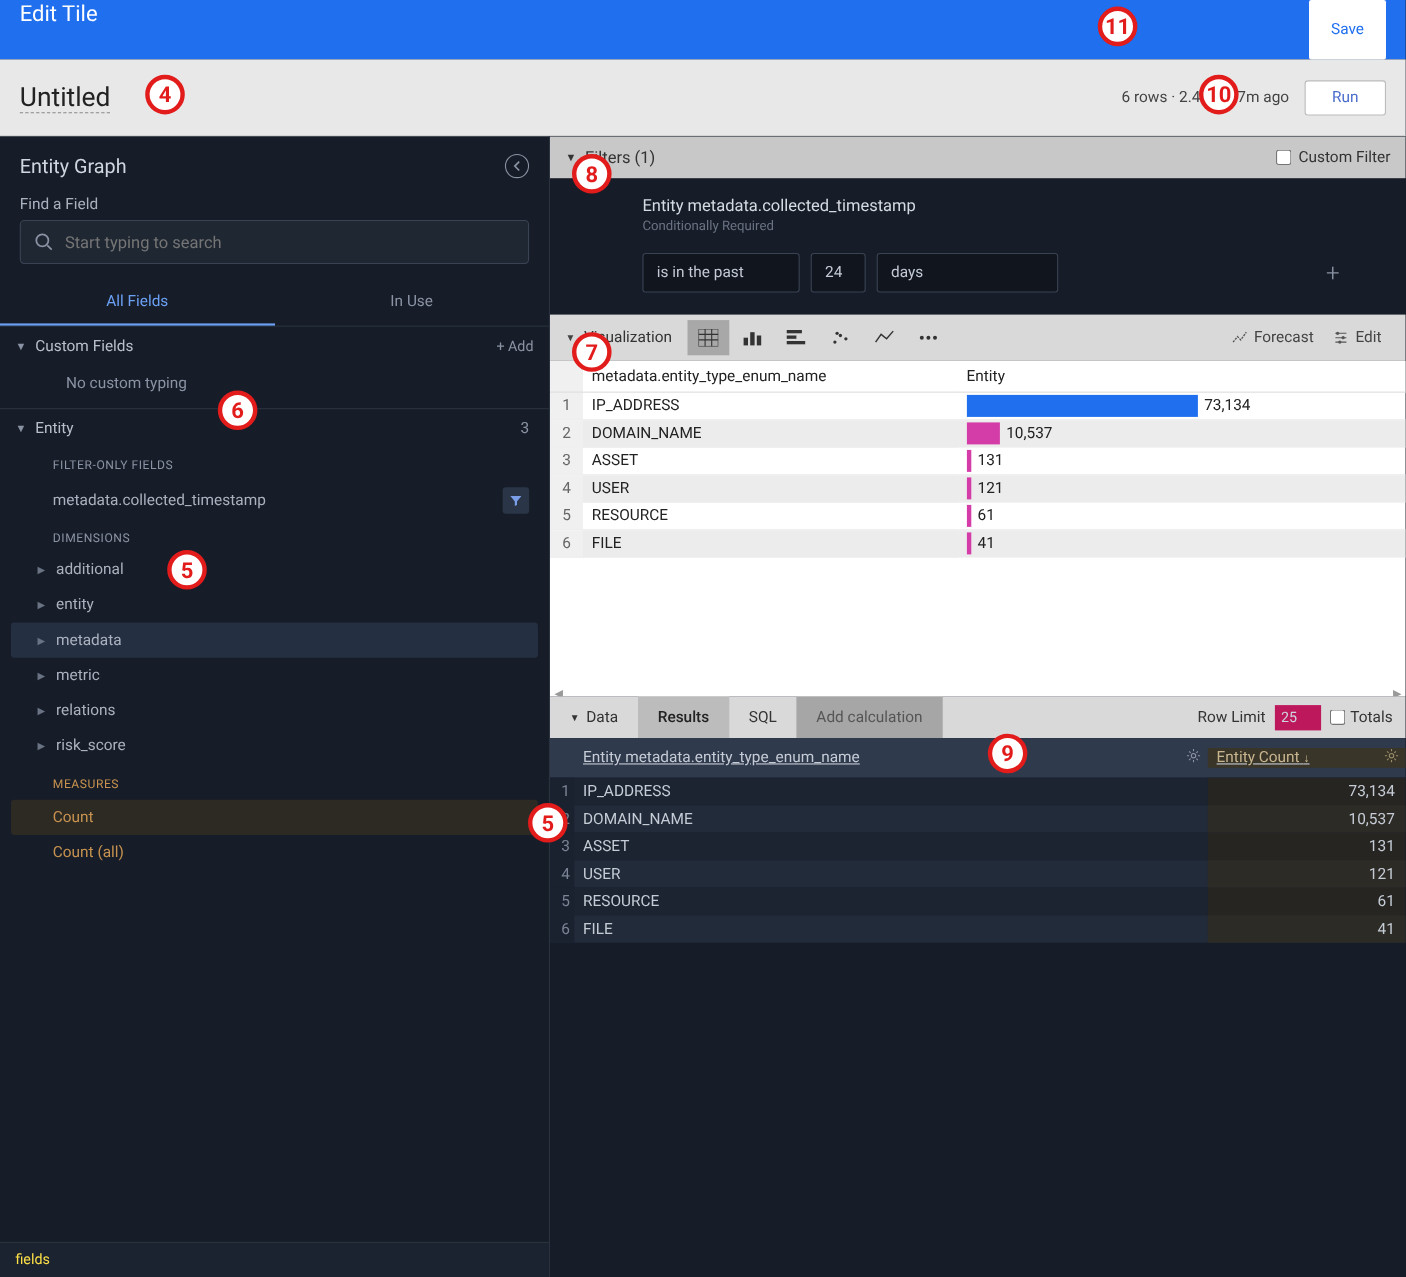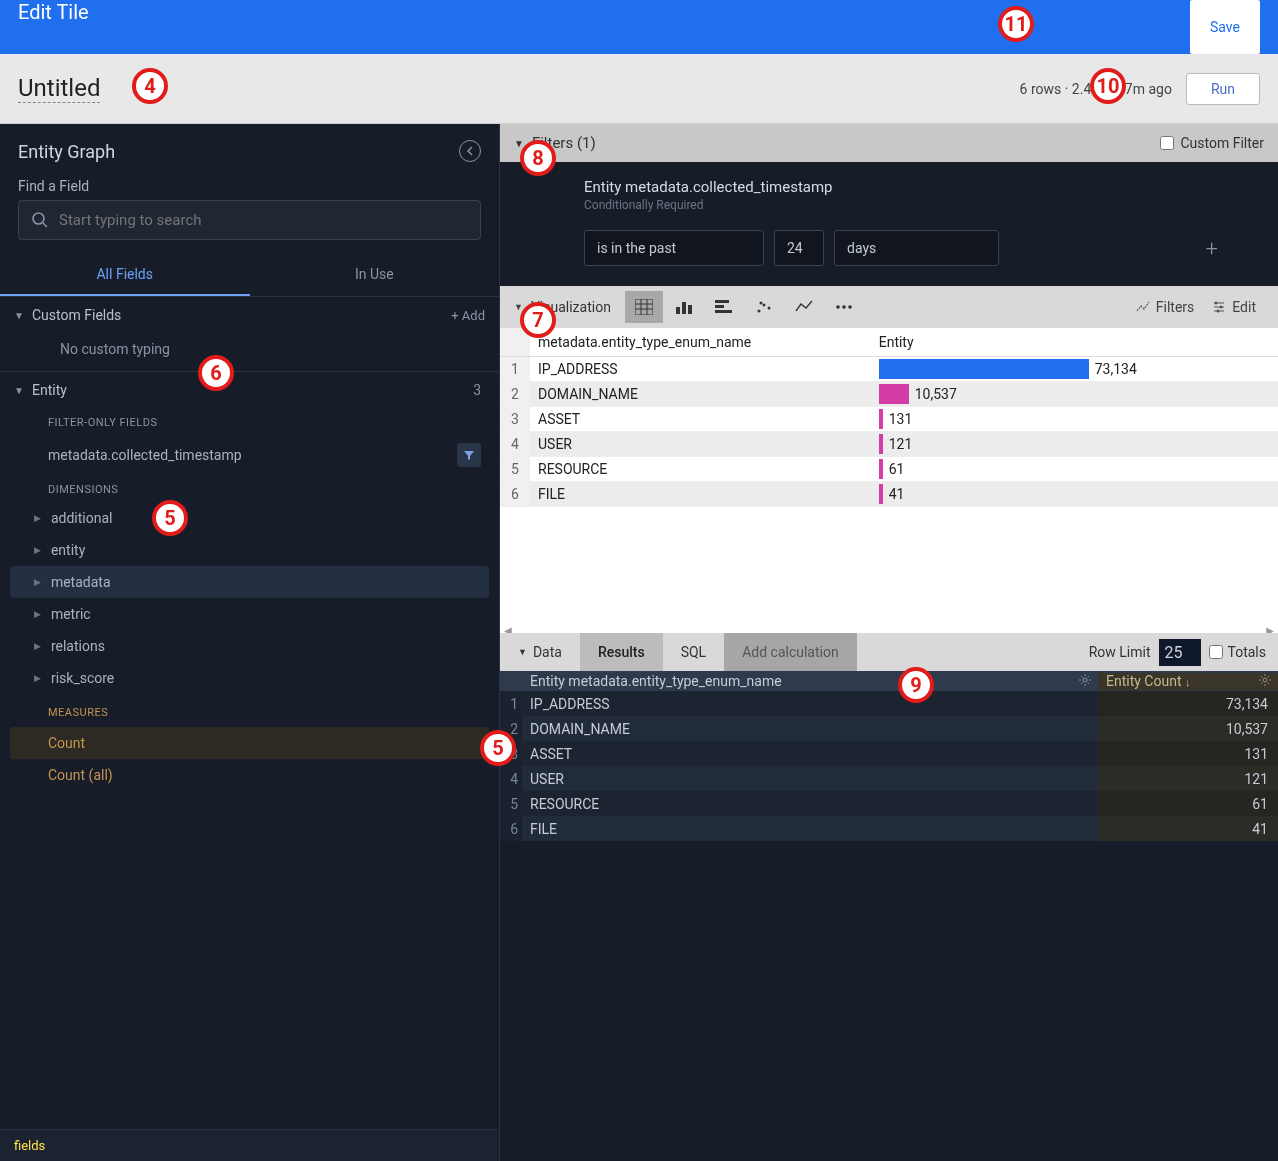--- a/index.html
+++ b/index.html
@@ -59,21 +59,21 @@
 
 .filters-bar { background: #c8c8c8; color: #333; padding: 10px 14px; display: flex; align-items: center; justify-content: space-between; font-size: 15px; }
 .custom-filter { display: flex; align-items: center; gap: 6px; color: #333; font-size: 14px; }
 .custom-filter input { width: 14px; height: 14px; }
 
 .filter-body { padding: 16px 30px 20px 84px; }
 .filter-title { color: #d6dbe3; font-size: 15px; }
 .filter-sub { color: #6a7384; font-size: 12px; margin-top: 2px; }
 .filter-controls { display: flex; gap: 10px; margin-top: 18px; align-items: center; }
 .fc-select, .fc-input { background: #10151e; border: 1px solid #3a4354; color: #c3cad5; padding: 9px 12px; border-radius: 3px; font-size: 14px; }
-.fc-select { width: 180px; }
+.fc-select { width: 143px; }
 .fc-input.narrow { width: 50px; text-align: left; }
 .fc-select.days { width: 165px; }
 .plus-btn { margin-left: auto; margin-right: 30px; color: #8a93a4; font-size: 22px; cursor: pointer; font-weight: 300; }
 
 
 .viz-bar { background: #d9d9d9; display: flex; align-items: center; padding: 0 14px; height: 42px; gap: 2px; color: #444; font-size: 14px; }
 .viz-caret { font-size: 9px; margin-right: 6px; }
 .viz-label { margin-right: 12px; color: #333; }
 .viz-icon { width: 38px; height: 32px; display: flex; align-items: center; justify-content: center; cursor: pointer; color: #333; }
 .viz-icon.active { background: #a8a8a8; }
@@ -93,26 +93,26 @@
 .viz-scrollbar { position: absolute; bottom: 0; left: 4px; right: 4px; height: 8px; display:flex; justify-content: space-between; color:#999; font-size:10px; }
 
 
 .data-bar { background: #d9d9d9; display: flex; align-items: center; height: 38px; font-size: 14px; color: #333; }
 .data-tab { padding: 0 18px; height: 100%; display: flex; align-items: center; cursor: pointer; gap:6px; }
 .data-tab.data-t-data { color:#333; }
 .data-tab.results { background: #bcbcbc; color: #222; font-weight: 500; }
 .data-tab.sql { color: #333; }
 .data-tab.calc { background: #a6a6a6; color: #555; }
 .data-right { margin-left: auto; display: flex; align-items: center; gap: 8px; padding-right: 12px; }
-.row-limit-input { background: #0f172a; color: #cfd4dc; border: none; padding: 4px 6px; width: 42px; font-size: 16px; }
+.row-limit-input { background: #be185d; color: #cfd4dc; border: none; padding: 4px 6px; width: 42px; font-size: 13px; }
 .totals { display: flex; align-items: center; gap: 5px; }
 .totals input { width:14px; height:14px; }
 
 
-.results-head { background: #303a4d; display: flex; color: #c5ccd6; font-size: 14px; height: 20px; align-items: center; }
+.results-head { background: #303a4d; display: flex; color: #c5ccd6; font-size: 14px; height: 36px; align-items: center; text-decoration: underline; }
 .results-head .c1 { flex: 0 0 22px; }
 .results-head .c2 { flex: 1; padding-left: 8px; display:flex; align-items:center; justify-content:space-between; padding-right:6px; }
 .results-head .c3 { flex: 0 0 180px; padding-left: 8px; display:flex; align-items:center; justify-content:space-between; padding-right:6px; background:#3a3529; color:#c7b68f; }
 .gear { font-size: 14px; color: #8a93a4; cursor: pointer; }
 .arrow-down { font-size: 11px; }
 
 .results-body { }
 .res-row { display: flex; height: 25px; font-size: 14px; color: #c5ccd6; }
 .res-row:nth-child(odd) { background: #1c2432; }
 .res-row:nth-child(even) { background: #222b3a; }
@@ -303,21 +303,21 @@
             <circle cx="3" cy="3" r="1.8" fill="#333"></circle>
             <circle cx="9" cy="3" r="1.8" fill="#333"></circle>
             <circle cx="15" cy="3" r="1.8" fill="#333"></circle>
           </svg>
         </div>
       <div class="viz-spacer"></div>
       <div class="viz-action">
         <svg width="14" height="14" viewBox="0 0 14 14">
             <path d="M1 11 L5 6 L8 9 L13 2" stroke="#555" fill="none" stroke-width="1.2" stroke-dasharray="2 1"></path>
           </svg>
-        <span>Filters</span>
+        <span>Forecast</span>
       </div>
       <div class="viz-action">
         <svg width="14" height="14" viewBox="0 0 14 14">
             <line x1="2" y1="3" x2="12" y2="3" stroke="#555"></line>
             <line x1="2" y1="7" x2="12" y2="7" stroke="#555"></line>
             <line x1="2" y1="11" x2="12" y2="11" stroke="#555"></line>
             <circle cx="4" cy="3" r="1.5" fill="#555"></circle>
             <circle cx="9" cy="7" r="1.5" fill="#555"></circle>
             <circle cx="6" cy="11" r="1.5" fill="#555"></circle>
           </svg>

